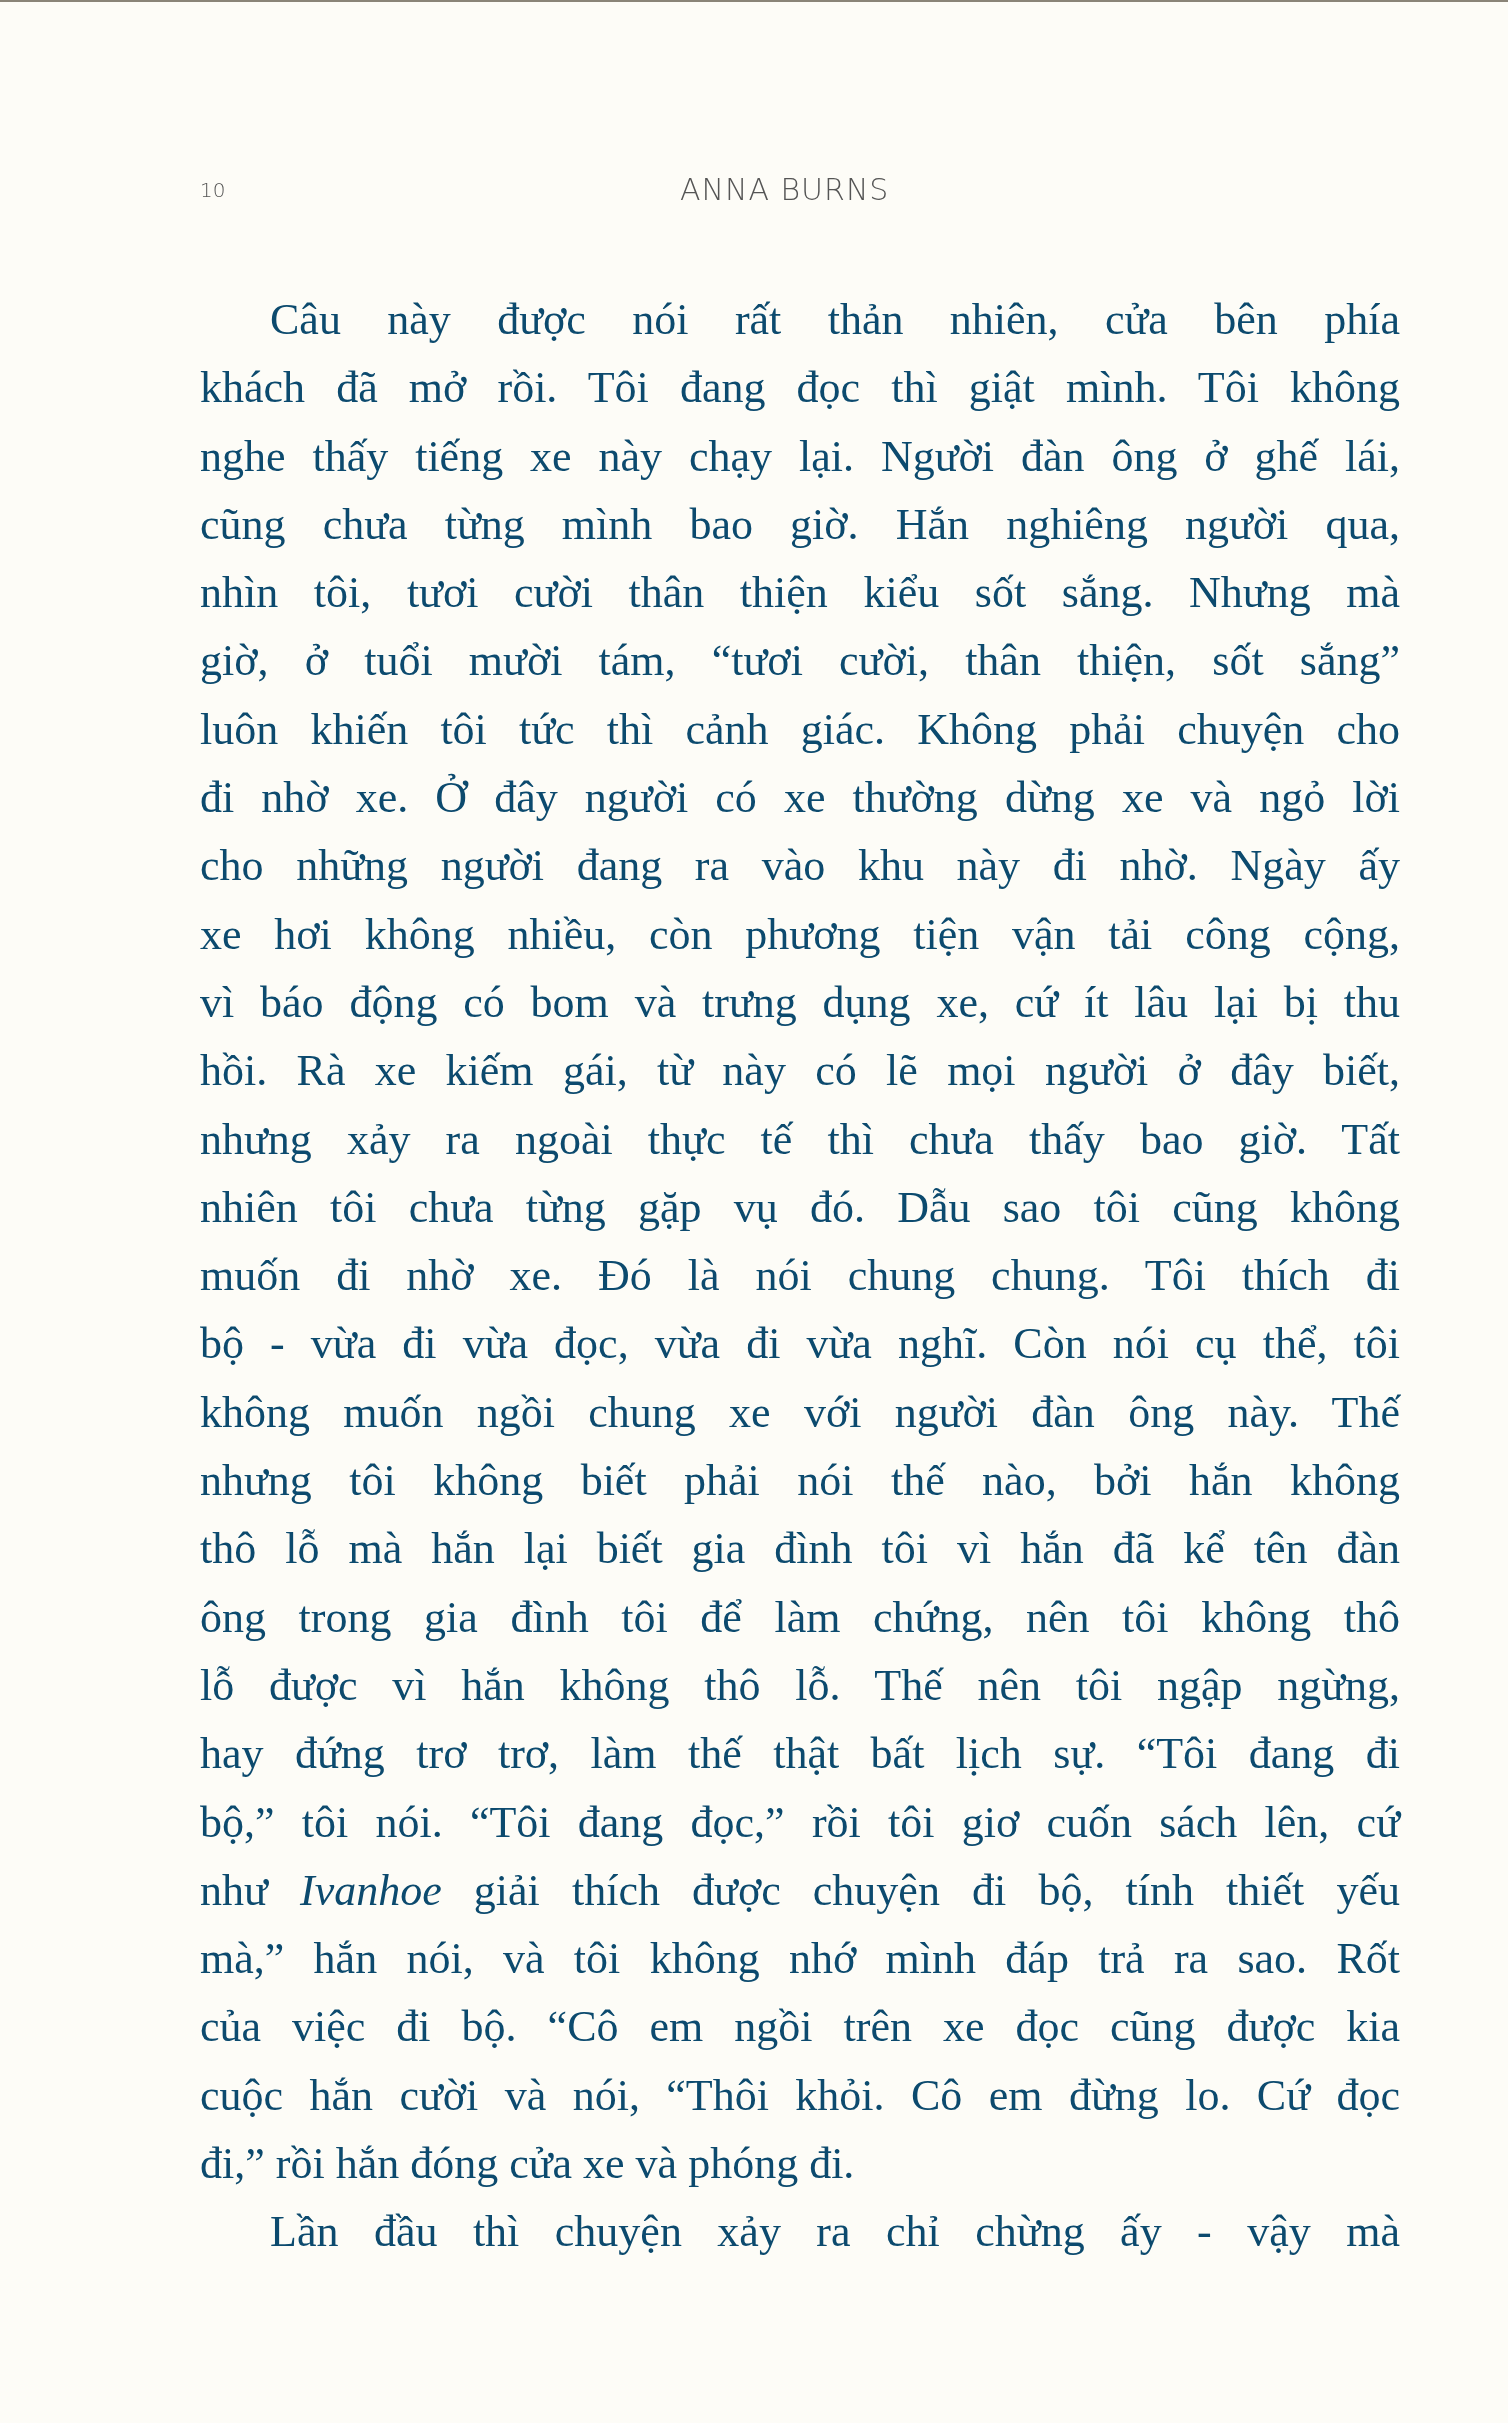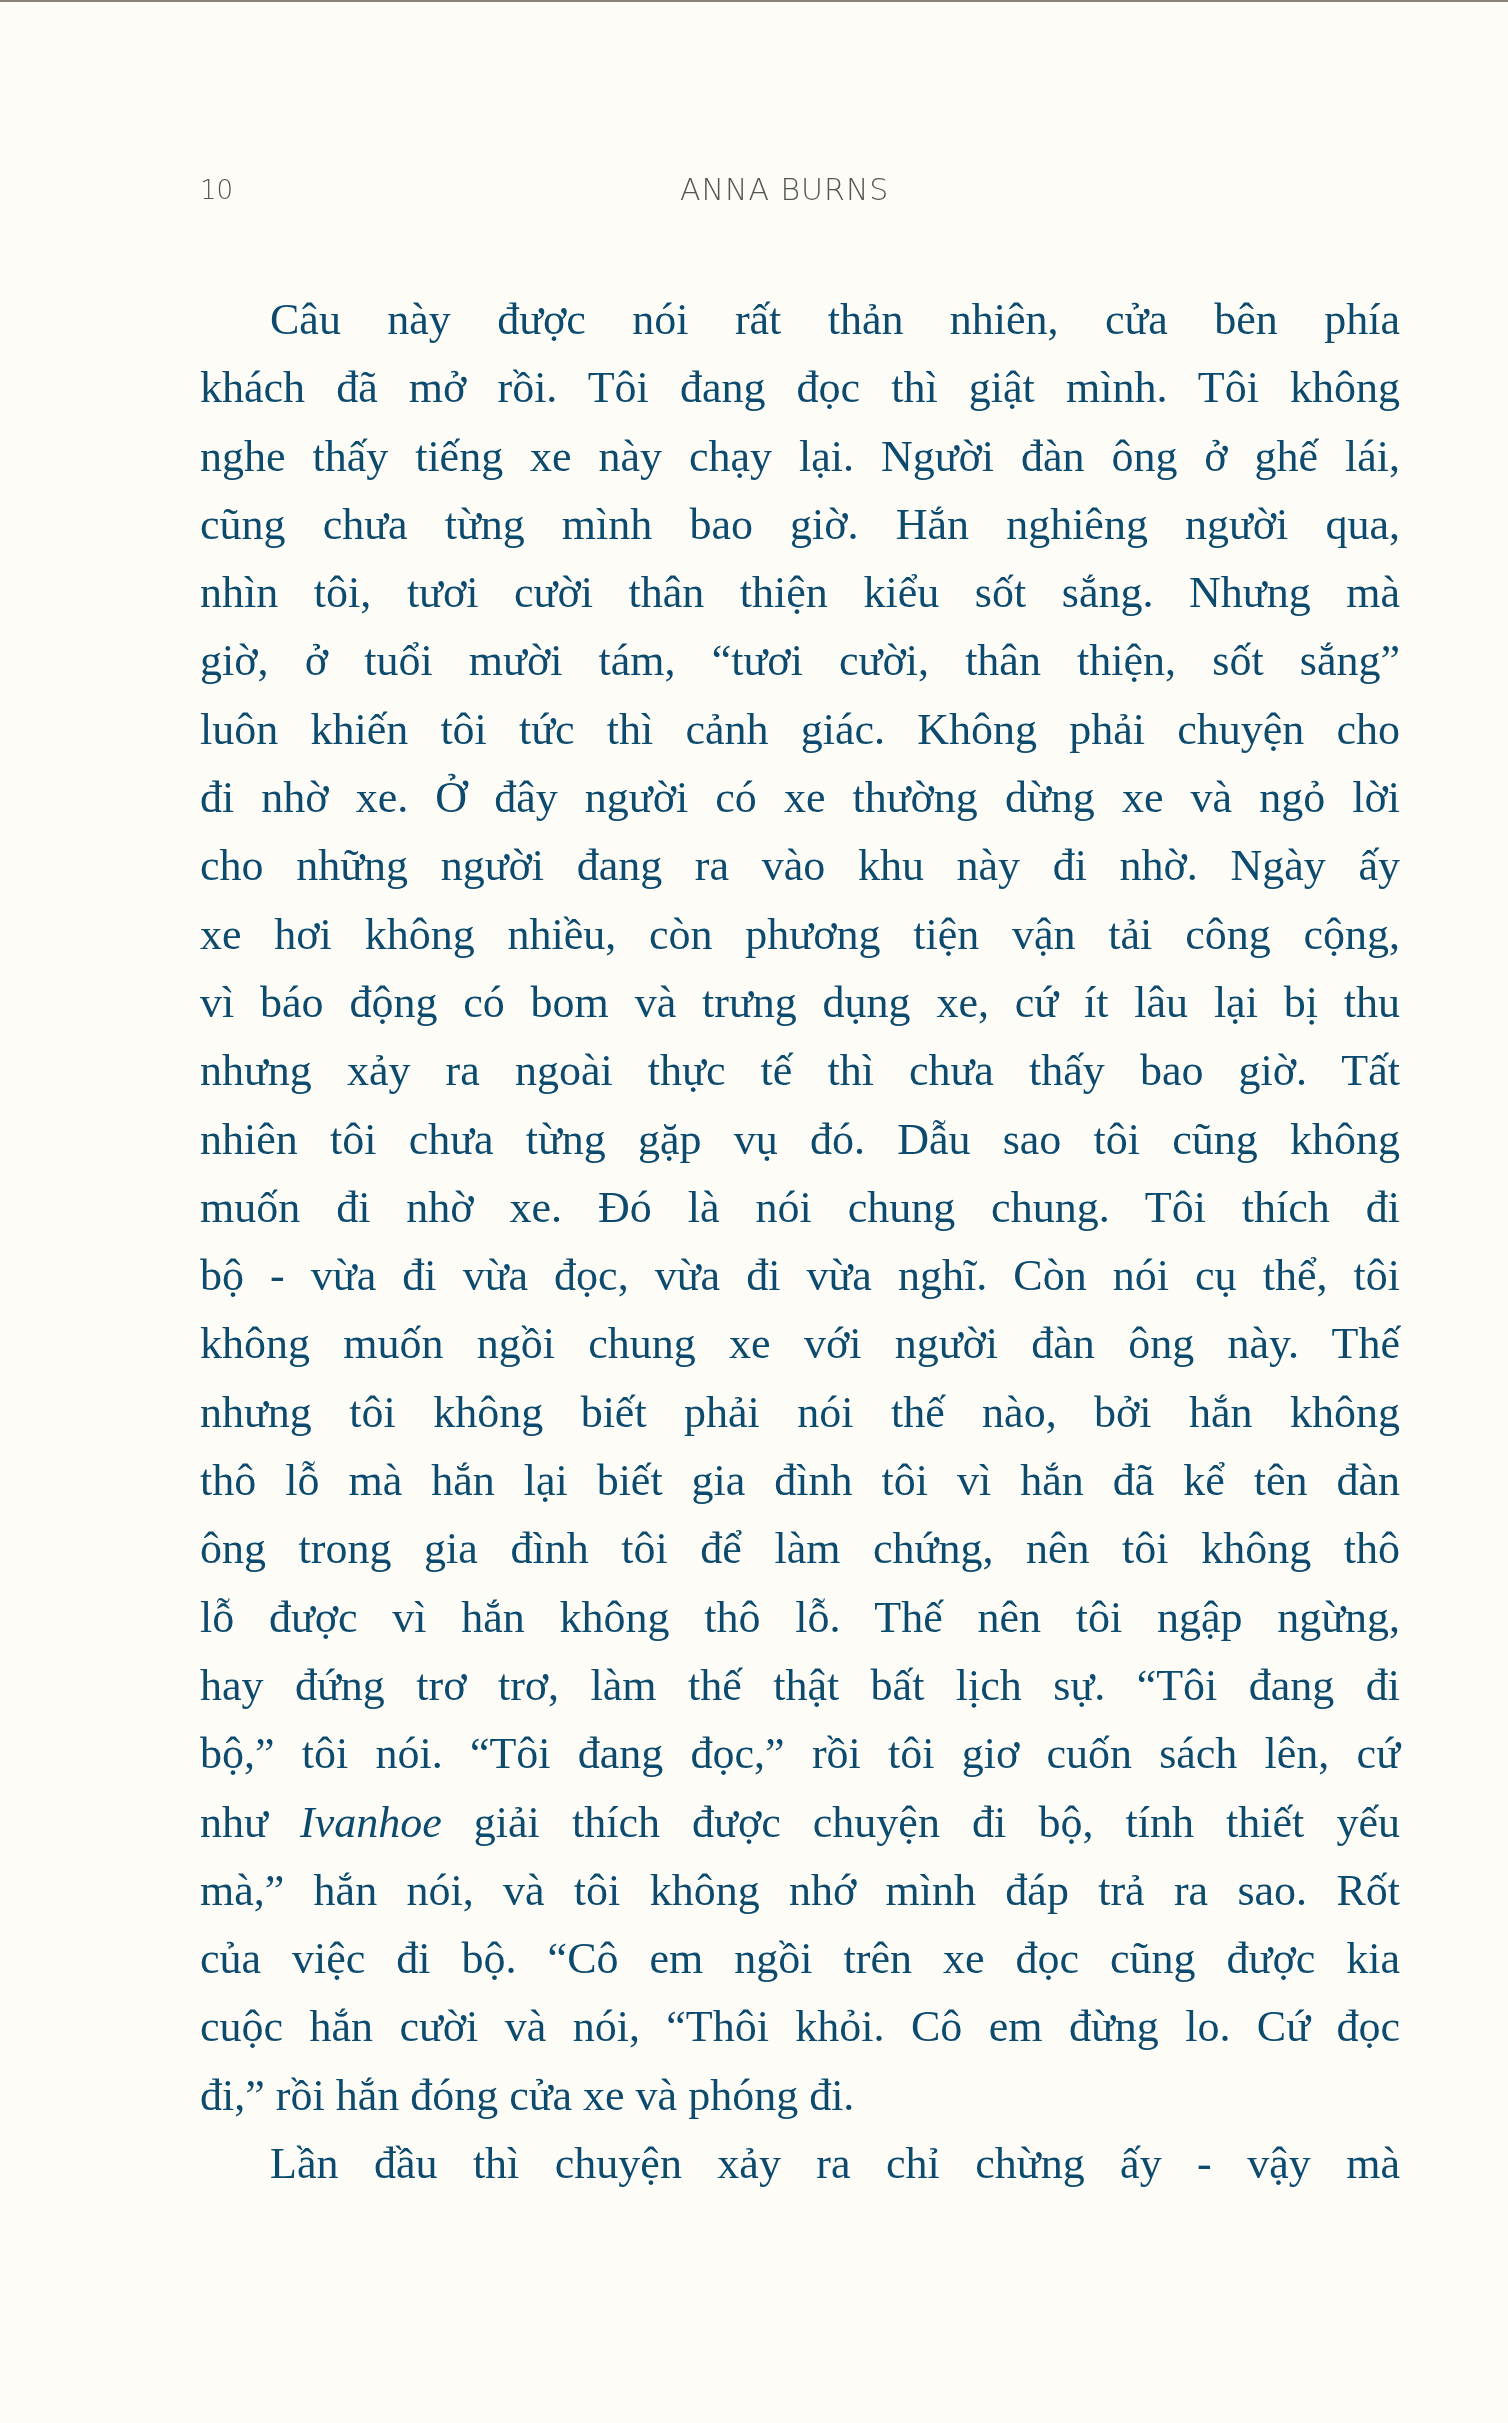--- a/index.html
+++ b/index.html
@@ -27,21 +27,21 @@
       left: 0;
       width: 1508px;
       height: 60px;
     }
     .page-number {
       position: absolute;
       left: 200px;
       top: 0;
       font-family: "DejaVu Sans", sans-serif;
       font-weight: 300;
-      font-size: 26px;
+      font-size: 20px;
       line-height: 60px;
       color: #555;
     }
     .book-author {
       position: absolute;
       left: 680px;
       top: 0;
       font-family: "DejaVu Sans", sans-serif;
       font-size: 30px;
       line-height: 60px;
@@ -92,20 +92,21 @@
     <span class="line">khách đã mở rồi. Tôi đang đọc thì giật mình. Tôi không</span>
     <span class="line">nghe thấy tiếng xe này chạy lại. Người đàn ông ở ghế lái,</span>
     <span class="line">cũng chưa từng mình bao giờ. Hắn nghiêng người qua,</span>
     <span class="line">nhìn tôi, tươi cười thân thiện kiểu sốt sắng. Nhưng mà</span>
     <span class="line">giờ, ở tuổi mười tám, “tươi cười, thân thiện, sốt sắng”</span>
     <span class="line">luôn khiến tôi tức thì cảnh giác. Không phải chuyện cho</span>
     <span class="line">đi nhờ xe. Ở đây người có xe thường dừng xe và ngỏ lời</span>
     <span class="line">cho những người đang ra vào khu này đi nhờ. Ngày ấy</span>
     <span class="line">xe hơi không nhiều, còn phương tiện vận tải công cộng,</span>
     <span class="line">vì báo động có bom và trưng dụng xe, cứ ít lâu lại bị thu</span>
+    <span class="line">hồi. Rà xe kiếm gái, từ này có lẽ mọi người ở đây biết,</span>
     <span class="line">nhưng xảy ra ngoài thực tế thì chưa thấy bao giờ. Tất</span>
     <span class="line">nhiên tôi chưa từng gặp vụ đó. Dẫu sao tôi cũng không</span>
     <span class="line">muốn đi nhờ xe. Đó là nói chung chung. Tôi thích đi</span>
     <span class="line">bộ - vừa đi vừa đọc, vừa đi vừa nghĩ. Còn nói cụ thể, tôi</span>
     <span class="line">không muốn ngồi chung xe với người đàn ông này. Thế</span>
     <span class="line">nhưng tôi không biết phải nói thế nào, bởi hắn không</span>
     <span class="line">thô lỗ mà hắn lại biết gia đình tôi vì hắn đã kể tên đàn</span>
     <span class="line">ông trong gia đình tôi để làm chứng, nên tôi không thô</span>
     <span class="line">lỗ được vì hắn không thô lỗ. Thế nên tôi ngập ngừng,</span>
     <span class="line">hay đứng trơ trơ, làm thế thật bất lịch sự. “Tôi đang đi</span>

